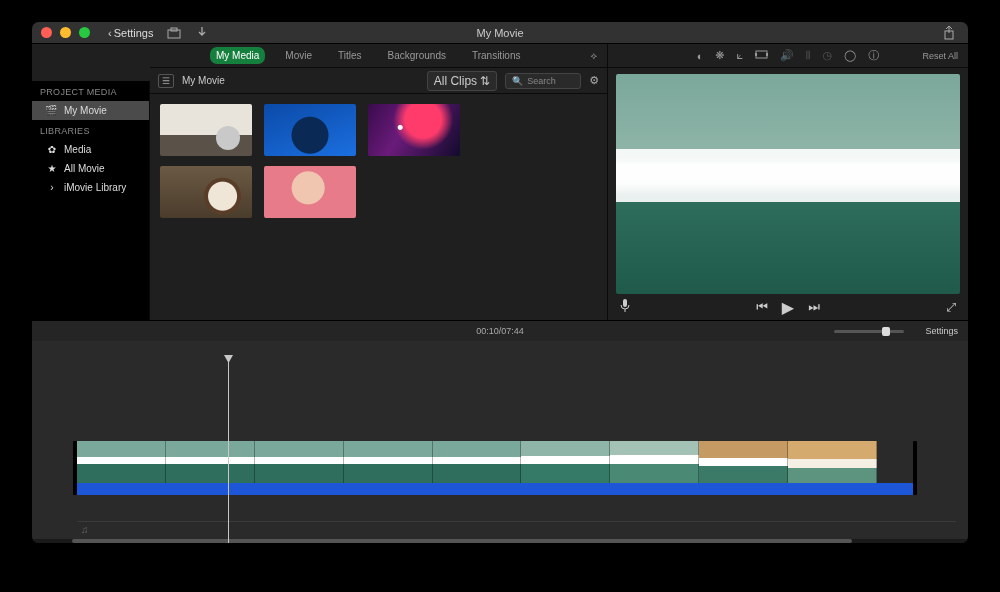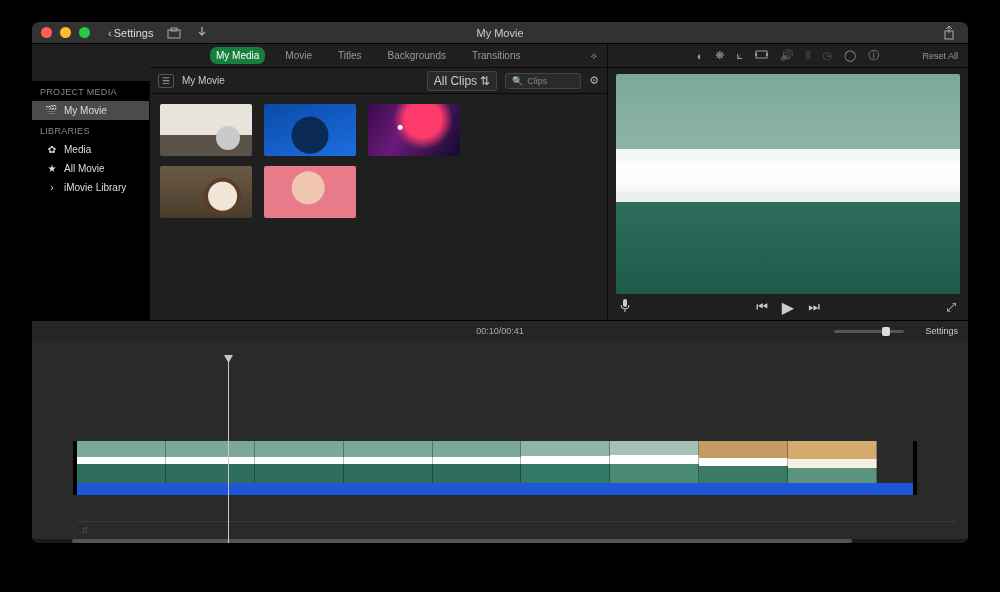--- a/index.html
+++ b/index.html
@@ -162,21 +162,21 @@
       </div>
       <div class="toolbar-row">
         <div class="tl-btn">☰</div>
         <span>My Movie</span>
         <div class="all-clips">
           <span>All Clips</span>
           <span>⇅</span>
         </div>
         <div class="search">
           <span>🔍</span>
-          <span>Clips</span>
+          <span>Search</span>
         </div>
         <div class="gear">⚙</div>
       </div>
       <div class="thumbs">
         <div class="thumb t-gym"></div>
         <div class="thumb t-blue"></div>
         <div class="thumb t-nebula"></div>
         <div></div>
         <div class="thumb t-coffee"></div>
         <div class="thumb t-pink"></div>
@@ -217,21 +217,21 @@
         <span>⏭</span>
         <span class="right">⤢</span>
       </div>
     </div>
   </div>
 
   <div class="lower">
     <div class="time-head">
       <span>00:10</span>
       <span> / </span>
-      <span>00:41</span>
+      <span>07:44</span>
       <div class="zoom-slider"></div>
       <span class="settings-lnk">Settings</span>
     </div>
     <div class="ruler"></div>
     <div class="tl-body">
       <div class="playhead"></div>
       <div class="clip-strip">
         <div class="frame fr0"></div>
           <div class="frame fr1"></div>
           <div class="frame fr2"></div>

